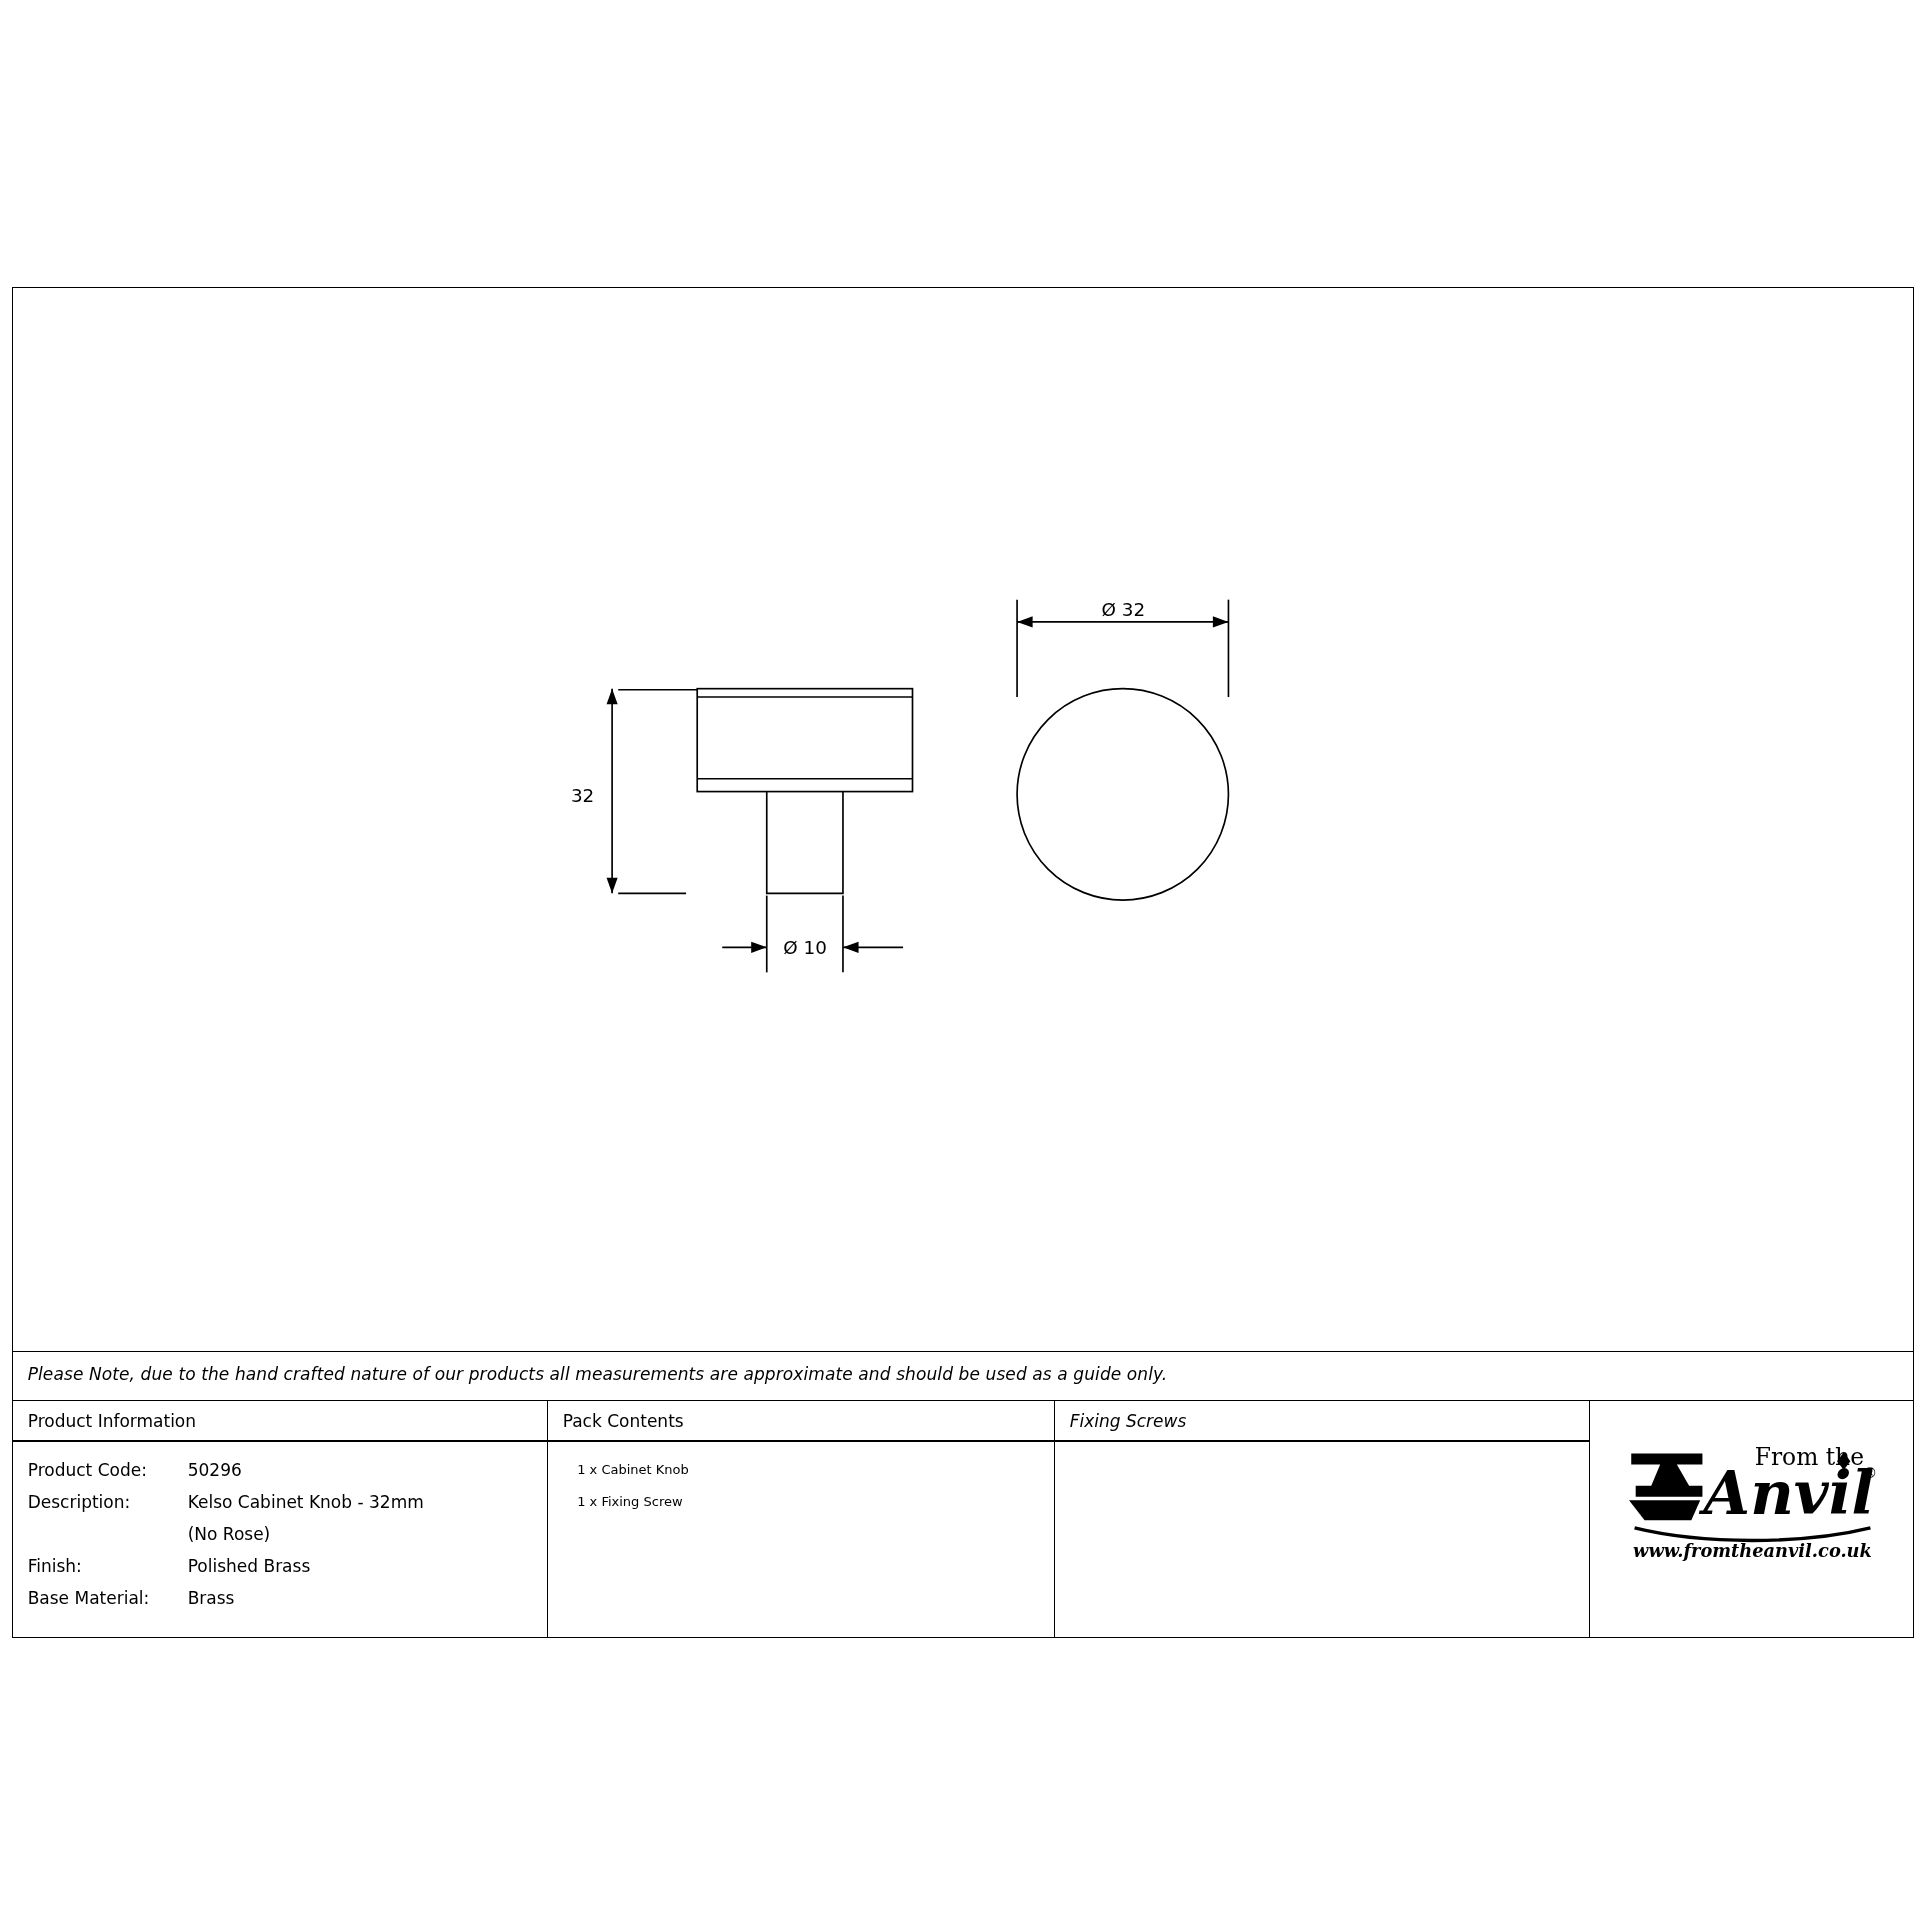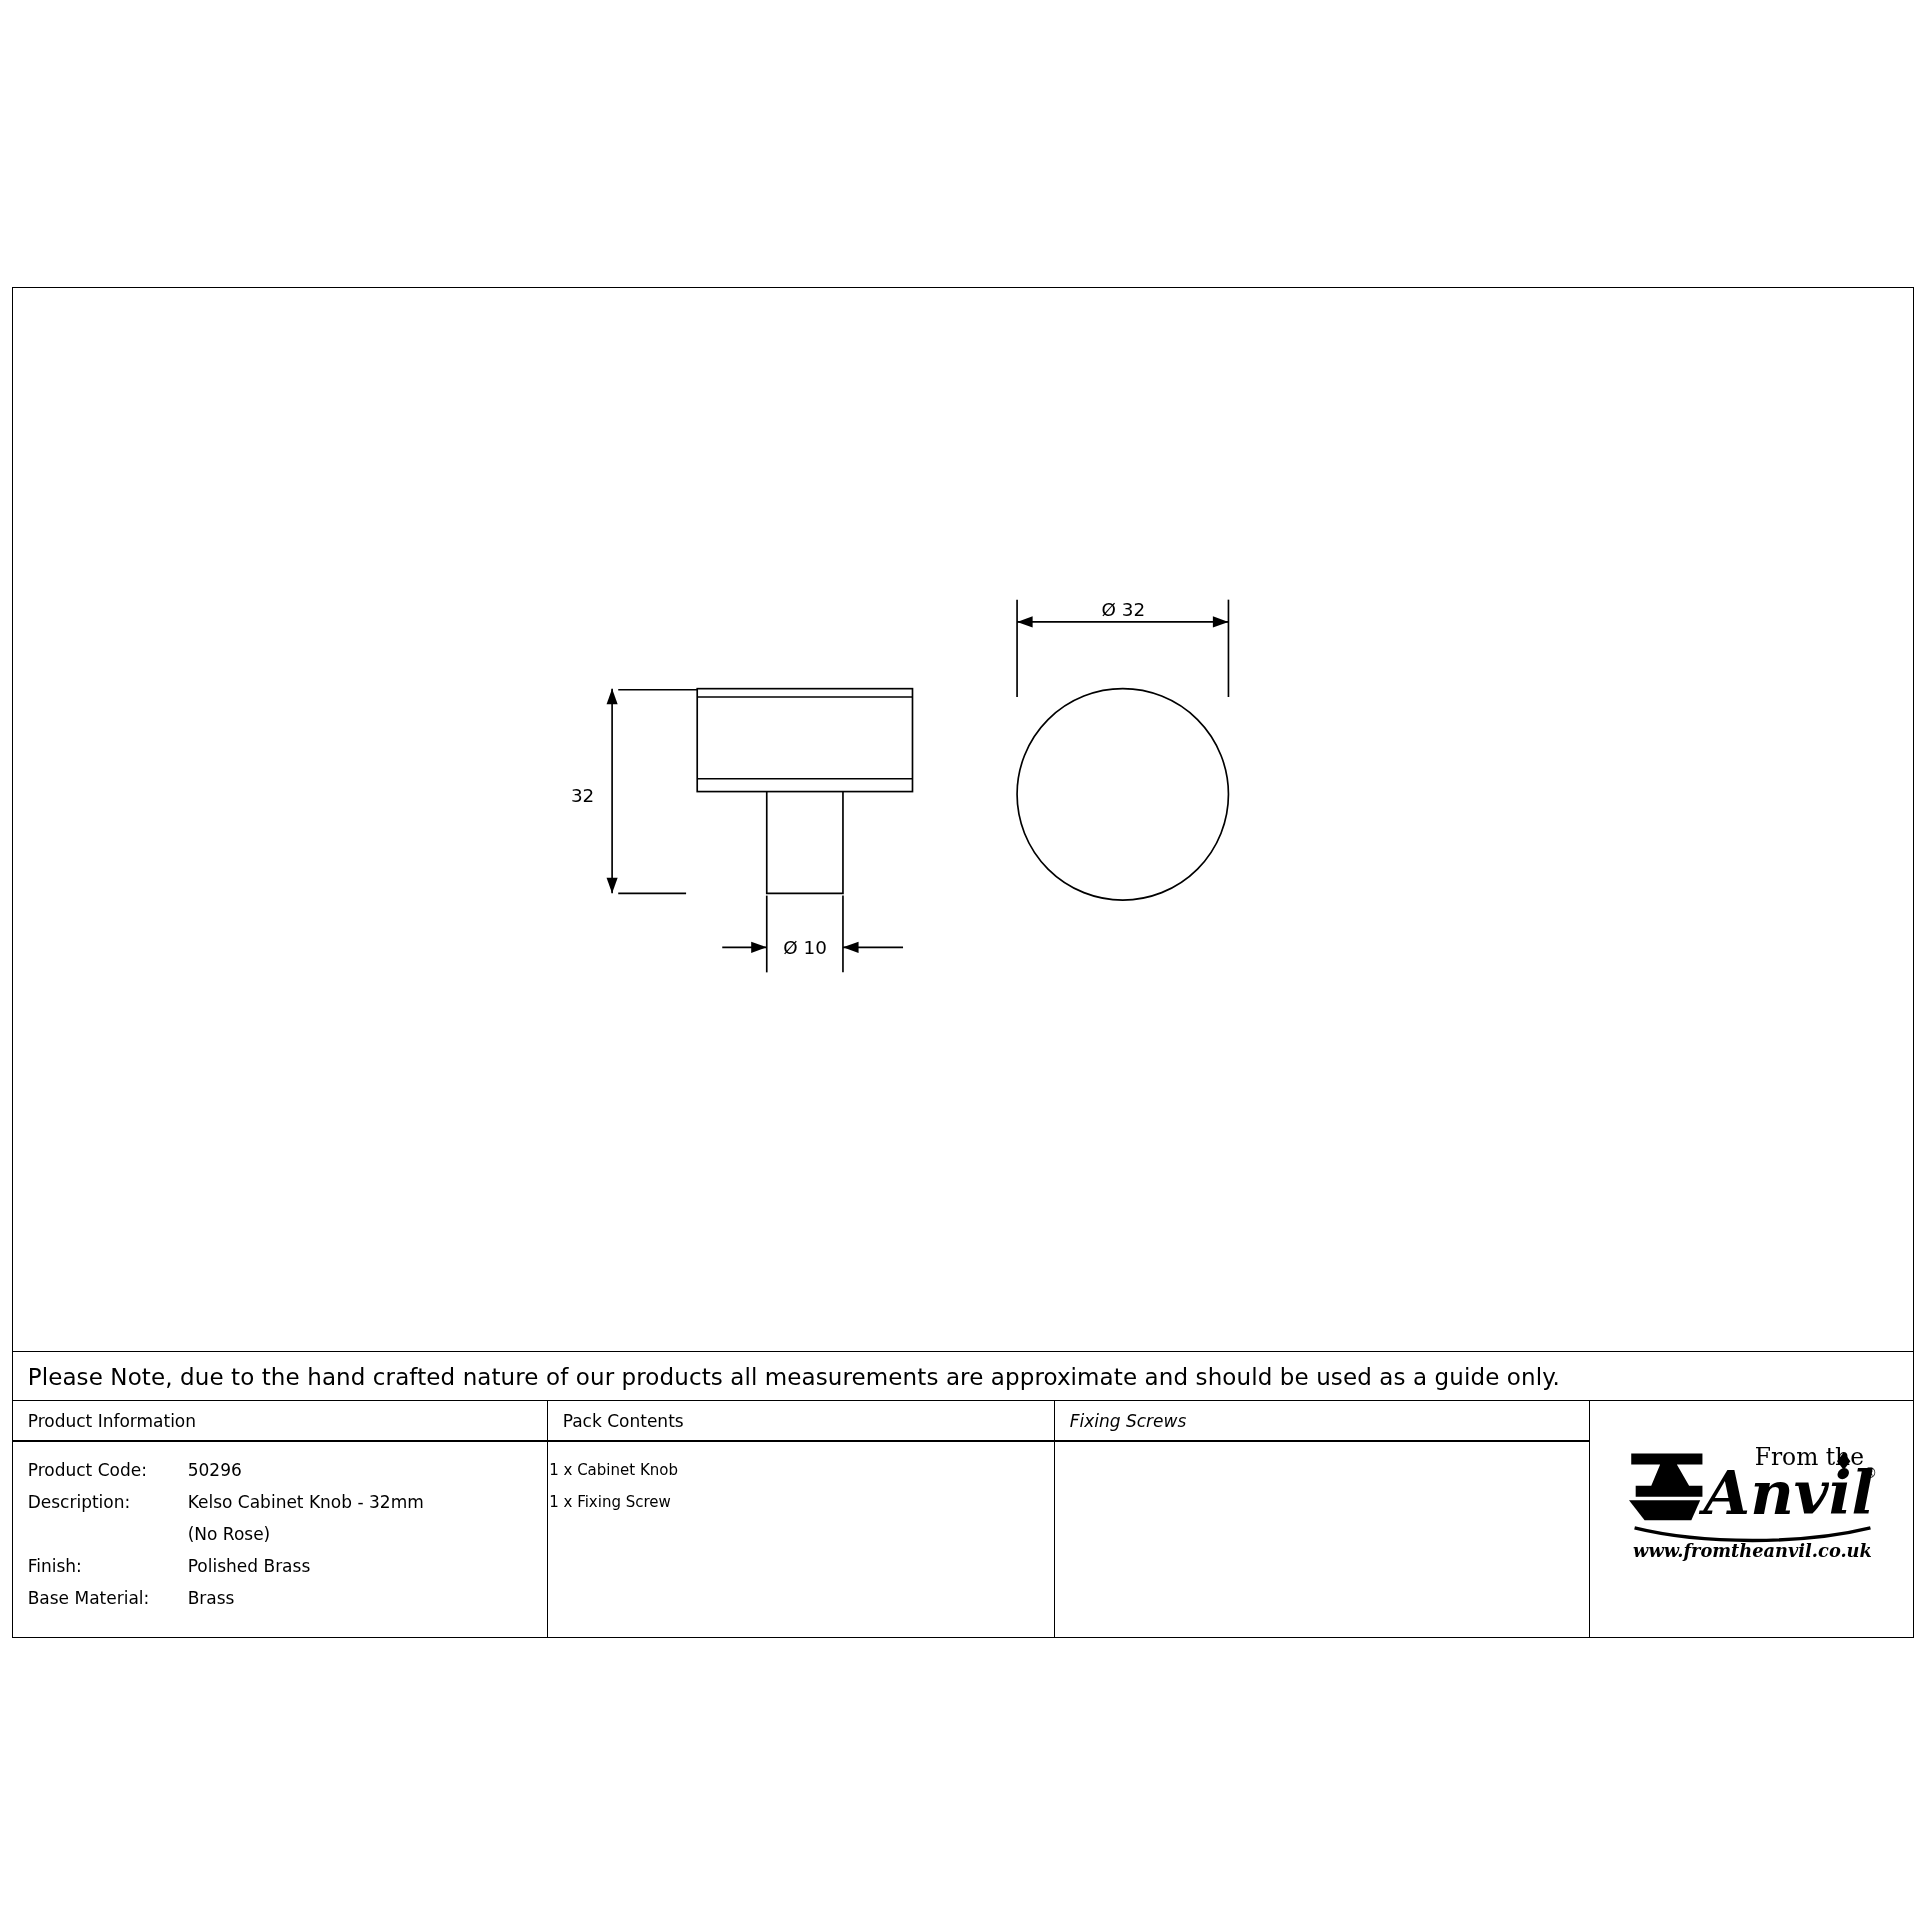--- a/index.html
+++ b/index.html
@@ -45,23 +45,24 @@
     top: 1063px;
     width: 100%;
     height: 49px;
     border-top: 1.7px solid #000;
     box-sizing: border-box;
   }
   #note-text {
     position: absolute;
     left: 14.5px;
     top: 12.2px;
-    font-size: 23px;
+    font-size: 17px;
     letter-spacing: 0.1px;
     white-space: nowrap;
+    font-style: italic;
   }
 
   
   #info-row {
     position: absolute;
     left: 0;
     top: 1112px;
     width: 100%;
     height: 238px;
     border-top: 1.7px solid #000;
@@ -110,23 +111,23 @@
     font-size: 17px;
     line-height: 32px;
     vertical-align: top;
     white-space: nowrap;
   }
   .kv td.k { width: 160px; margin-top: 40px; }
   .kv td.v { padding-left: 0; }
 
   .plain-list {
     position: absolute;
-    left: 1px;
+    left: 29px;
     top: 53px;
-    font-size: 15px;
+    font-size: 13px;
     line-height: 32px;
   }
   .plain-list div { white-space: nowrap; }
 
   
   #logo-box {
     position: absolute;
     left: 0;
     top: 0;
     width: 100%;

